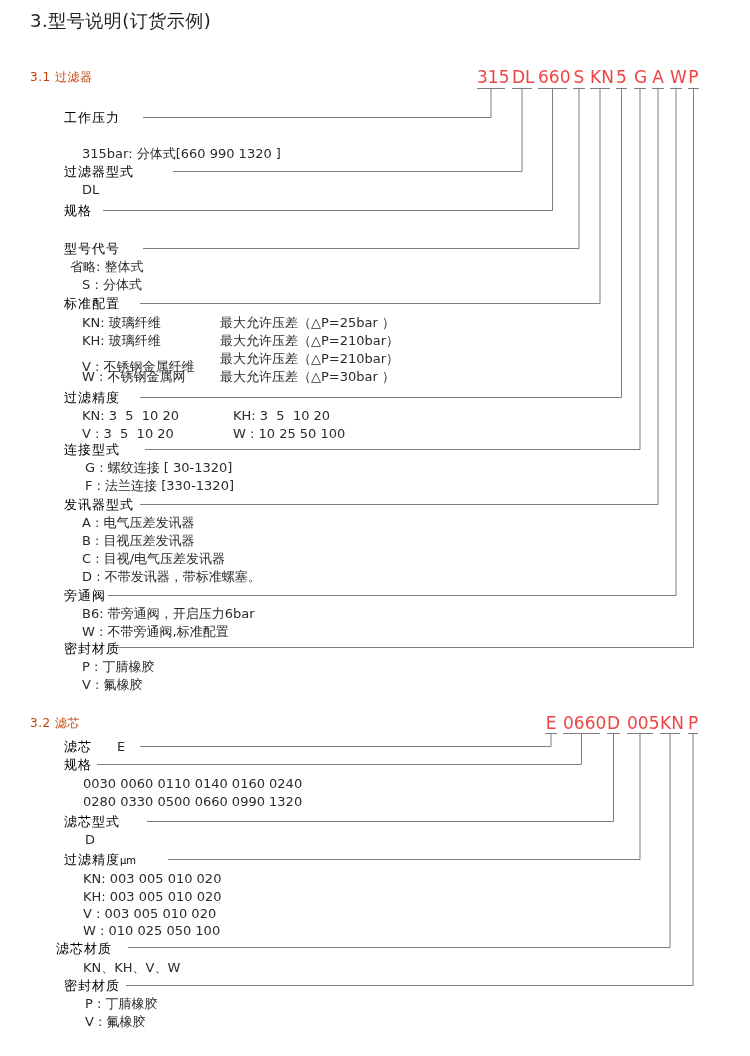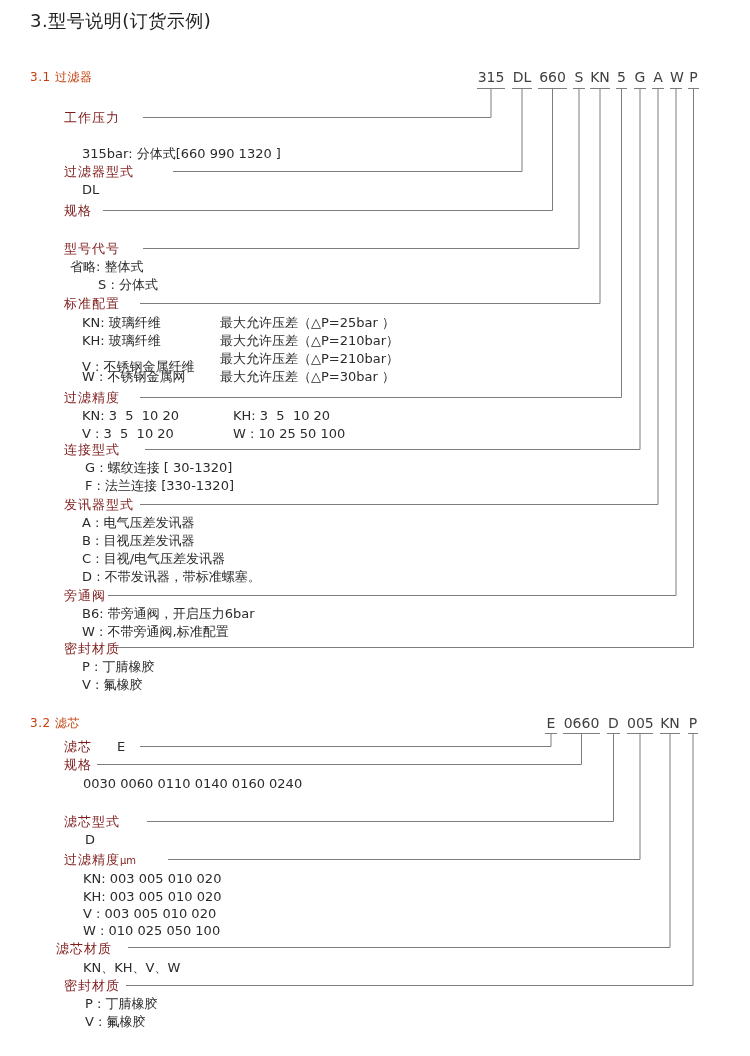--- a/index.html
+++ b/index.html
@@ -5,23 +5,23 @@
   html,body{margin:0;padding:0;background:#fff;}
   .page{
     position:relative;width:750px;height:1056px;background:#ffffff;
     font-family:"DejaVu Sans","Liberation Sans",sans-serif;
     color:#262626;overflow:hidden;
   }
   svg.lines{position:absolute;left:0;top:0;pointer-events:none;}
   .t{position:absolute;white-space:pre;line-height:16px;font-size:13px;color:#262626;}
   .title{font-size:18px;letter-spacing:.5px;color:#1f1f1f;}
   .heading{font-size:12px;letter-spacing:.5px;color:#c2410c;}
-  .lab{font-size:13px;letter-spacing:1px;color:#7f1d1d;text-align:right;}
+  .lab{font-size:13px;letter-spacing:1px;color:#000000;text-align:right;}
   .it{font-size:13px;color:#2b2b2b;}
-  .cp{position:absolute;text-align:center;font-size:14px;line-height:16px;color:#404040;}
+  .cp{position:absolute;text-align:center;font-size:17px;line-height:16px;color:#ef4444;}
   .suf{font-size:10px;letter-spacing:0;}
 </style>
 </head>
 <body>
 
 <div class="page">
 
   <svg class="lines" width="750" height="1056" viewBox="0 0 750 1056" fill="none" stroke="#7d7d7d" stroke-width="1">
 
     <path d="M477 88.5 H505 M491 88.5 V117.5 H143"></path>
@@ -61,21 +61,21 @@
   <div class="t lab" style="top:110px;left:64px">工作压力</div>
   <div class="t it" style="top:146px;left:82px">315bar: 分体式[660 990 1320 ]</div>
 
   <div class="t lab" style="top:164px;left:64px">过滤器型式</div>
   <div class="t it" style="top:182px;left:82px">DL</div>
 
   <div class="t lab" style="top:203px;left:64px">规格</div>
 
   <div class="t lab" style="top:241px;left:64px">型号代号</div>
   <div class="t it" style="top:259px;left:70px">省略: 整体式</div>
-  <div class="t it" style="top:277px;left:98px">S : 分体式</div>
+  <div class="t it" style="top:277px;left:82px">S : 分体式</div>
 
   <div class="t lab" style="top:296px;left:64px">标准配置</div>
   <div class="t it" style="top:315px;left:82px">KN: 玻璃纤维</div>
   <div class="t it" style="top:315px;left:220px">最大允许压差（△P=25bar ）</div>
   <div class="t it" style="top:333px;left:82px">KH: 玻璃纤维</div>
   <div class="t it" style="top:333px;left:220px">最大允许压差（△P=210bar）</div>
   <div class="t it" style="top:359px;left:82px">V : 不锈钢金属纤维</div>
   <div class="t it" style="top:351px;left:220px">最大允许压差（△P=210bar）</div>
   <div class="t it" style="top:369px;left:82px">W : 不锈钢金属网</div>
   <div class="t it" style="top:369px;left:220px">最大允许压差（△P=30bar ）</div>
@@ -111,20 +111,21 @@
   <span class="cp" style="top:715px;left:607px;width:13px">D</span>
   <span class="cp" style="top:715px;left:627px;width:26px">005</span>
   <span class="cp" style="top:715px;left:660px;width:20px">KN</span>
   <span class="cp" style="top:715px;left:688px;width:10px">P</span>
 
   <div class="t lab" style="top:739px;left:64px">滤芯</div>
   <div class="t it" style="top:739px;left:117px">E</div>
 
   <div class="t lab" style="top:757px;left:64px">规格</div>
   <div class="t it" style="top:776px;left:83px">0030 0060 0110 0140 0160 0240</div>
+  <div class="t it" style="top:794px;left:83px">0280 0330 0500 0660 0990 1320</div>
 
   <div class="t lab" style="top:814px;left:64px">滤芯型式</div>
   <div class="t it" style="top:832px;left:85px">D</div>
 
   <div class="t lab" style="top:852px;left:64px"><span>过滤精度</span><span class="suf">μm</span></div>
   <div class="t it" style="top:871px;left:83px">KN: 003 005 010 020</div>
   <div class="t it" style="top:889px;left:83px">KH: 003 005 010 020</div>
   <div class="t it" style="top:906px;left:83px">V : 003 005 010 020</div>
   <div class="t it" style="top:923px;left:83px">W : 010 025 050 100</div>
 

